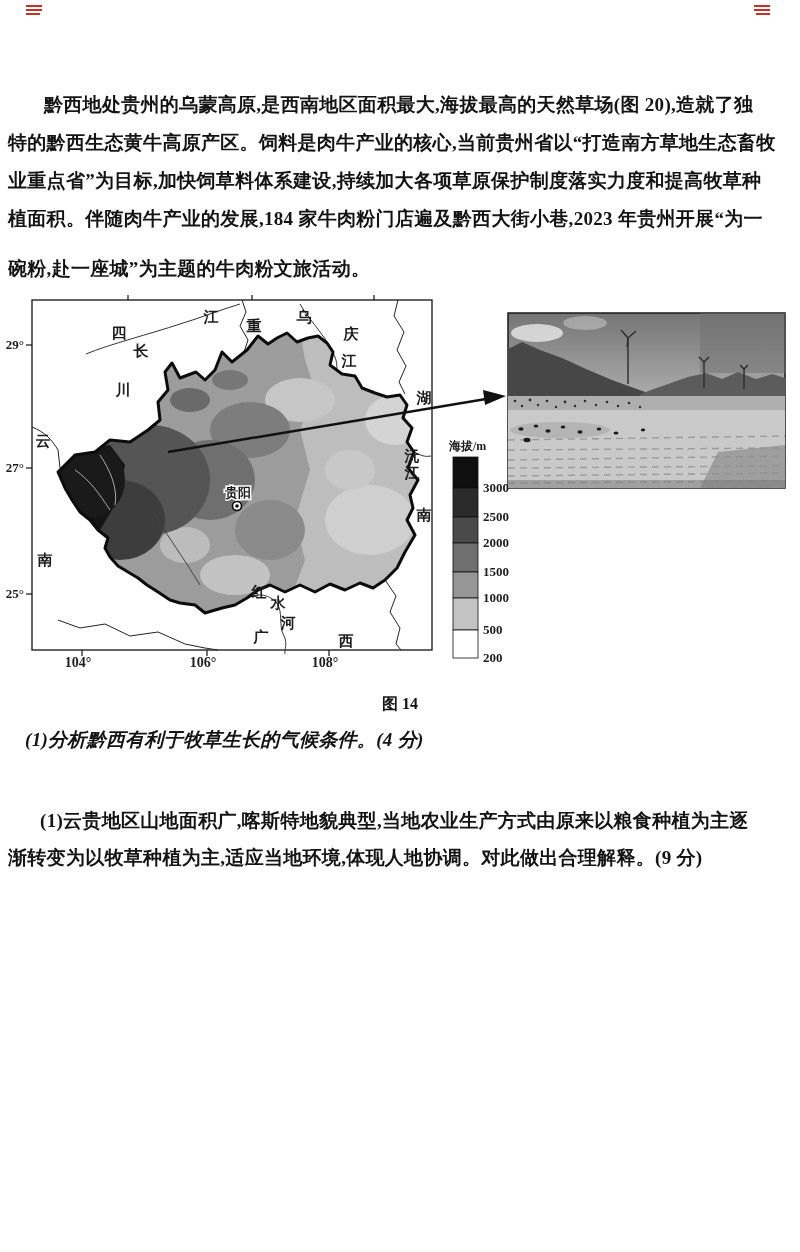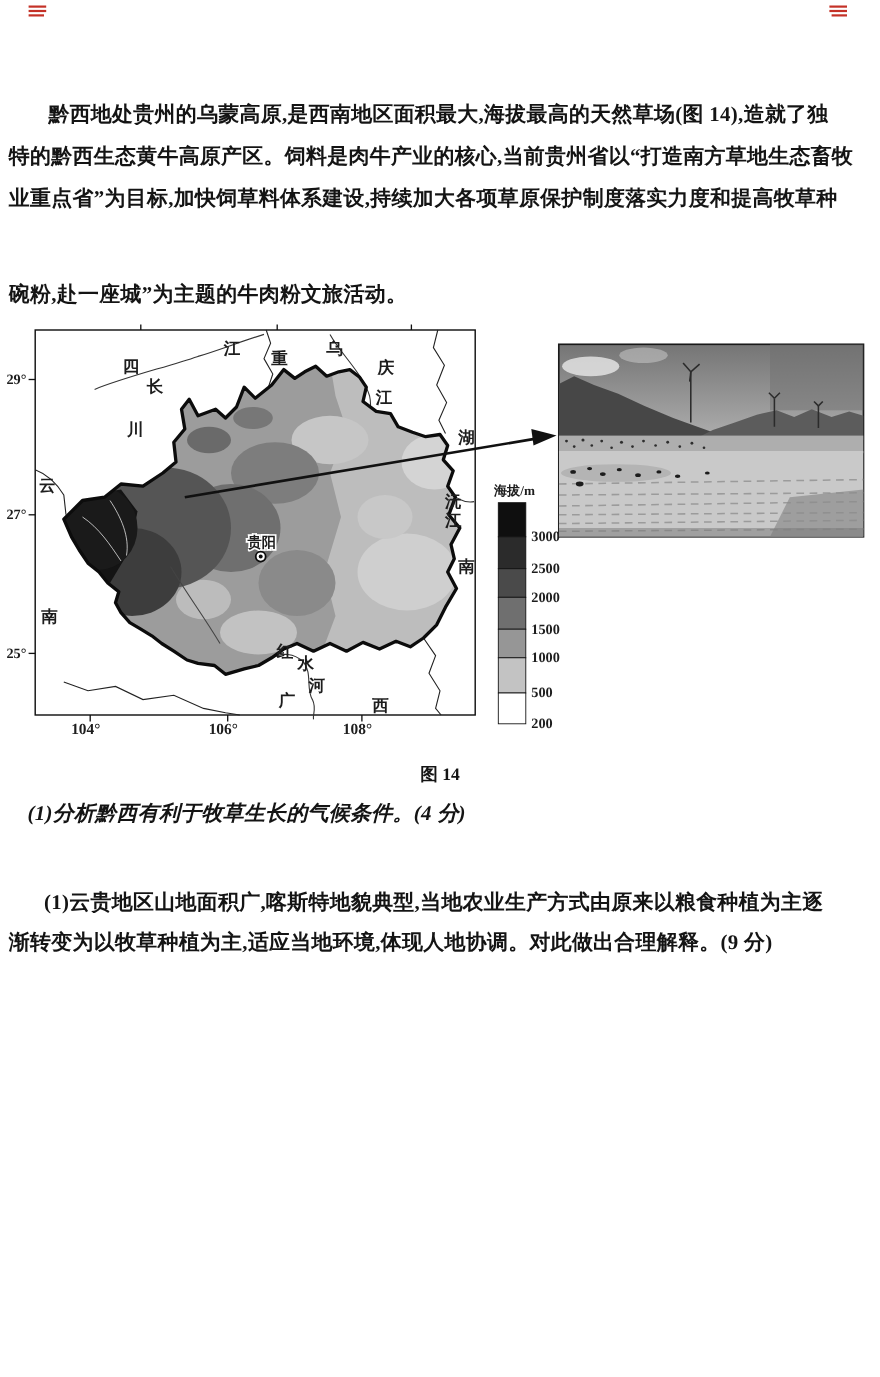--- a/index.html
+++ b/index.html
@@ -229,23 +229,24 @@
       </g>
     </g>
 
     <g>
       <line x1="168" y1="452" x2="486" y2="399" stroke="#111" stroke-width="2.4"></line>
       <polygon points="506,396 483,390 485,405" fill="#111"></polygon>
     </g>
   </svg>
 
 
-  <div class="tline" style="left:44px;top:94px;">黔西地处贵州的乌蒙高原,是西南地区面积最大,海拔最高的天然草场(图 14),造就了独</div>
+  <div class="tline" style="left:44px;top:94px;">黔西地处贵州的乌蒙高原,是西南地区面积最大,海拔最高的天然草场(图 20),造就了独</div>
   <div class="tline" style="left:8px;top:170px;">业重点省”为目标,加快饲草料体系建设,持续加大各项草原保护制度落实力度和提高牧草种</div>
   <div class="tline" style="left:8px;top:132px;">特的黔西生态黄牛高原产区。饲料是肉牛产业的核心,当前贵州省以“打造南方草地生态畜牧</div>
+  <div class="tline" style="left:8px;top:208px;">植面积。伴随肉牛产业的发展,184 家牛肉粉门店遍及黔西大街小巷,2023 年贵州开展“为一</div>
   <div class="tline" style="left:8px;top:246px;margin-top:12px;">碗粉,赴一座城”为主题的牛肉粉文旅活动。</div>
 
   <div class="caption">图 14</div>
 
   <div class="tline" style="left:25px;top:729px;font-style:italic;">(1)分析黔西有利于牧草生长的气候条件。(4 分)</div>
   <div class="tline" style="left:40px;top:810px;">(1)云贵地区山地面积广,喀斯特地貌典型,当地农业生产方式由原来以粮食种植为主逐</div>
   <div class="tline" style="left:8px;top:847px;">渐转变为以牧草种植为主,适应当地环境,体现人地协调。对此做出合理解释。(9 分)</div>
 
 </div>
 

